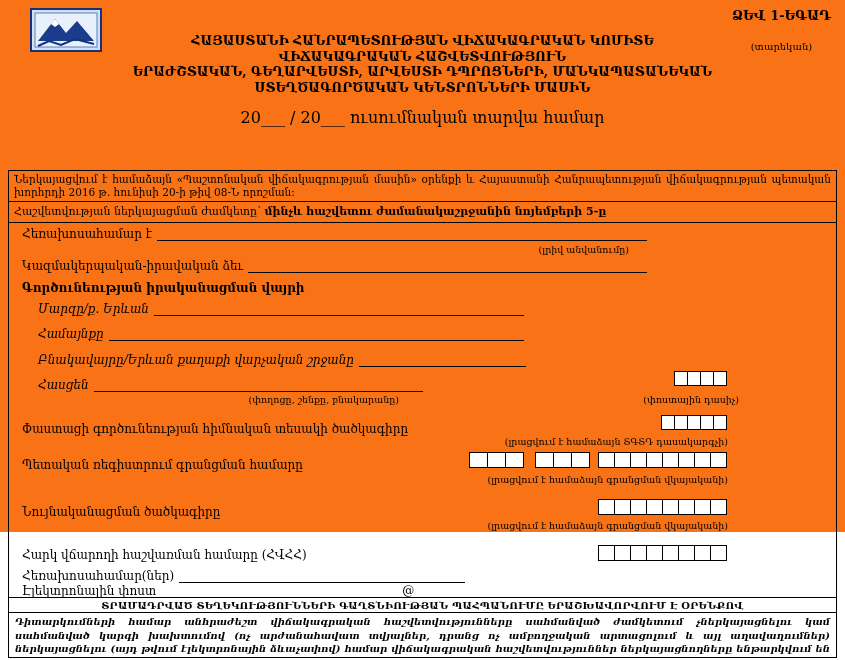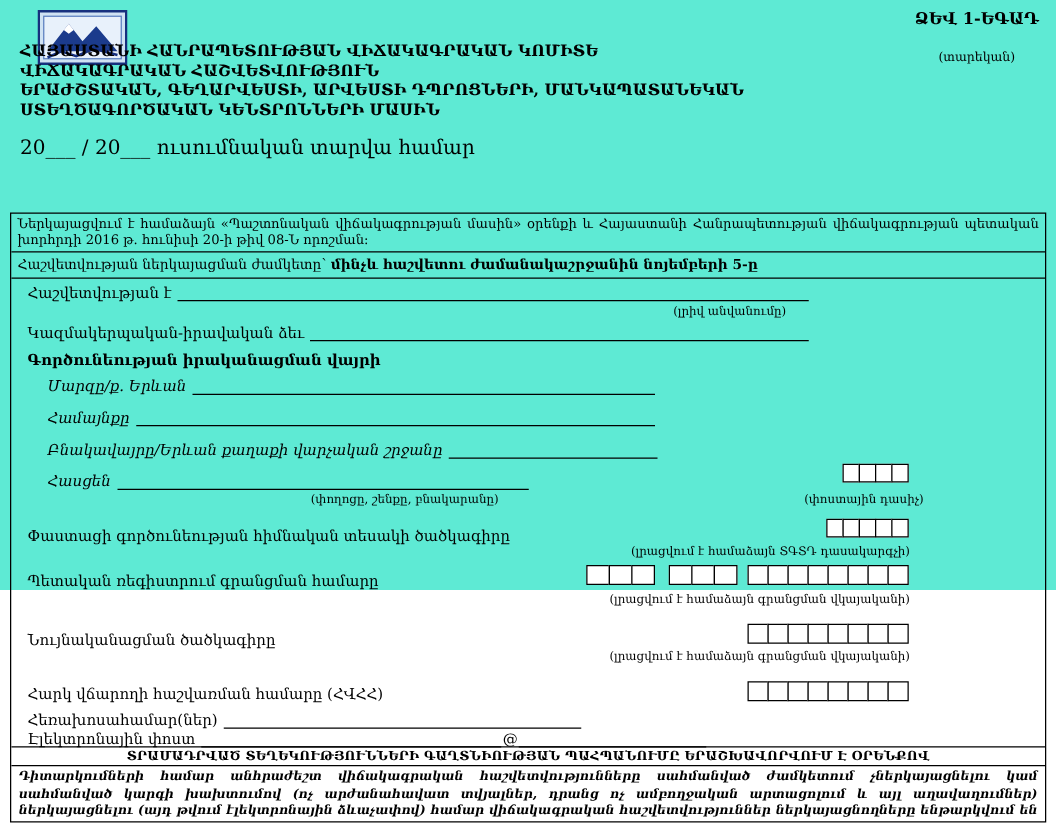--- a/index.html
+++ b/index.html
@@ -1,26 +1,26 @@
 <!DOCTYPE html>
 <html><head>
 <meta charset="utf-8">
 <style>
   html,body{margin:0;padding:0}
   body{width:845px;height:660px;background:#fff;overflow:hidden;color:#000;
        font-family:"DejaVu Serif","DejaVu Sans",serif;}
-  .page{position:relative;width:845px;height:472px;background:#5eead4}
+  .page{position:relative;width:845px;height:532px;background:#f97316}
 
   .logo{position:absolute;left:30px;top:8px;width:72px;height:44px}
 
   .code-block{position:absolute;right:14px;top:8px;text-align:center;min-width:92px}
   .code-block .code{font-weight:bold;font-size:13px;white-space:nowrap}
   .code-block .period{font-size:10px;margin-top:18px}
 
-  .titles{position:absolute;left:16px;right:0;top:33px;}
+  .titles{position:absolute;left:0;right:0;top:33px;text-align:center}
   .titles .t{font-weight:bold;font-size:12.5px;line-height:15.5px}
   .titles .year{font-size:16px;margin-top:13px}
 
   .bodybox{position:absolute;left:8px;top:170px;width:829px;height:488px;
            border:1px solid #000;box-sizing:border-box;overflow:hidden}
   .basis{border-bottom:1px solid #000;font-size:10.5px;line-height:13px;
          padding:2px 5px;text-align:justify}
   .deadline{border-bottom:1px solid #000;font-size:11px;padding:3px 5px 4px}
   .deadline b{font-size:11px}
 
@@ -85,21 +85,21 @@
     <div class="basis">Ներկայացվում է համաձայն «Պաշտոնական վիճակագրության մասին» օրենքի և Հայաստանի Հանրապետության վիճակագրության պետական խորհրդի 2016 թ. հունիսի 20-ի թիվ 08-Ն որոշման:</div>
 
     <div class="deadline">
       <span>Հաշվետվության ներկայացման ժամկետը՝</span>
       <b>մինչև հաշվետու ժամանակաշրջանին նոյեմբերի 5-ը</b>
     </div>
 
     <div class="farea">
 
       <div class="frow" style="top:4px;left:13px;width:625px">
-        <span class="lbl">Հաշվետվության է</span>
+        <span class="lbl">Հեռախոսահամար է</span>
         <span class="ul"></span>
       </div>
       <div class="note center" style="top:21px;left:150px;width:470px">(լրիվ անվանումը)</div>
 
       <div class="frow" style="top:36px;left:13px;width:625px">
         <span class="lbl">Կազմակերպական-իրավական ձեւ</span>
         <span class="ul"></span>
       </div>
 
       <div class="heading" style="top:58px;left:13px">Գործունեության իրականացման վայրի</div>

